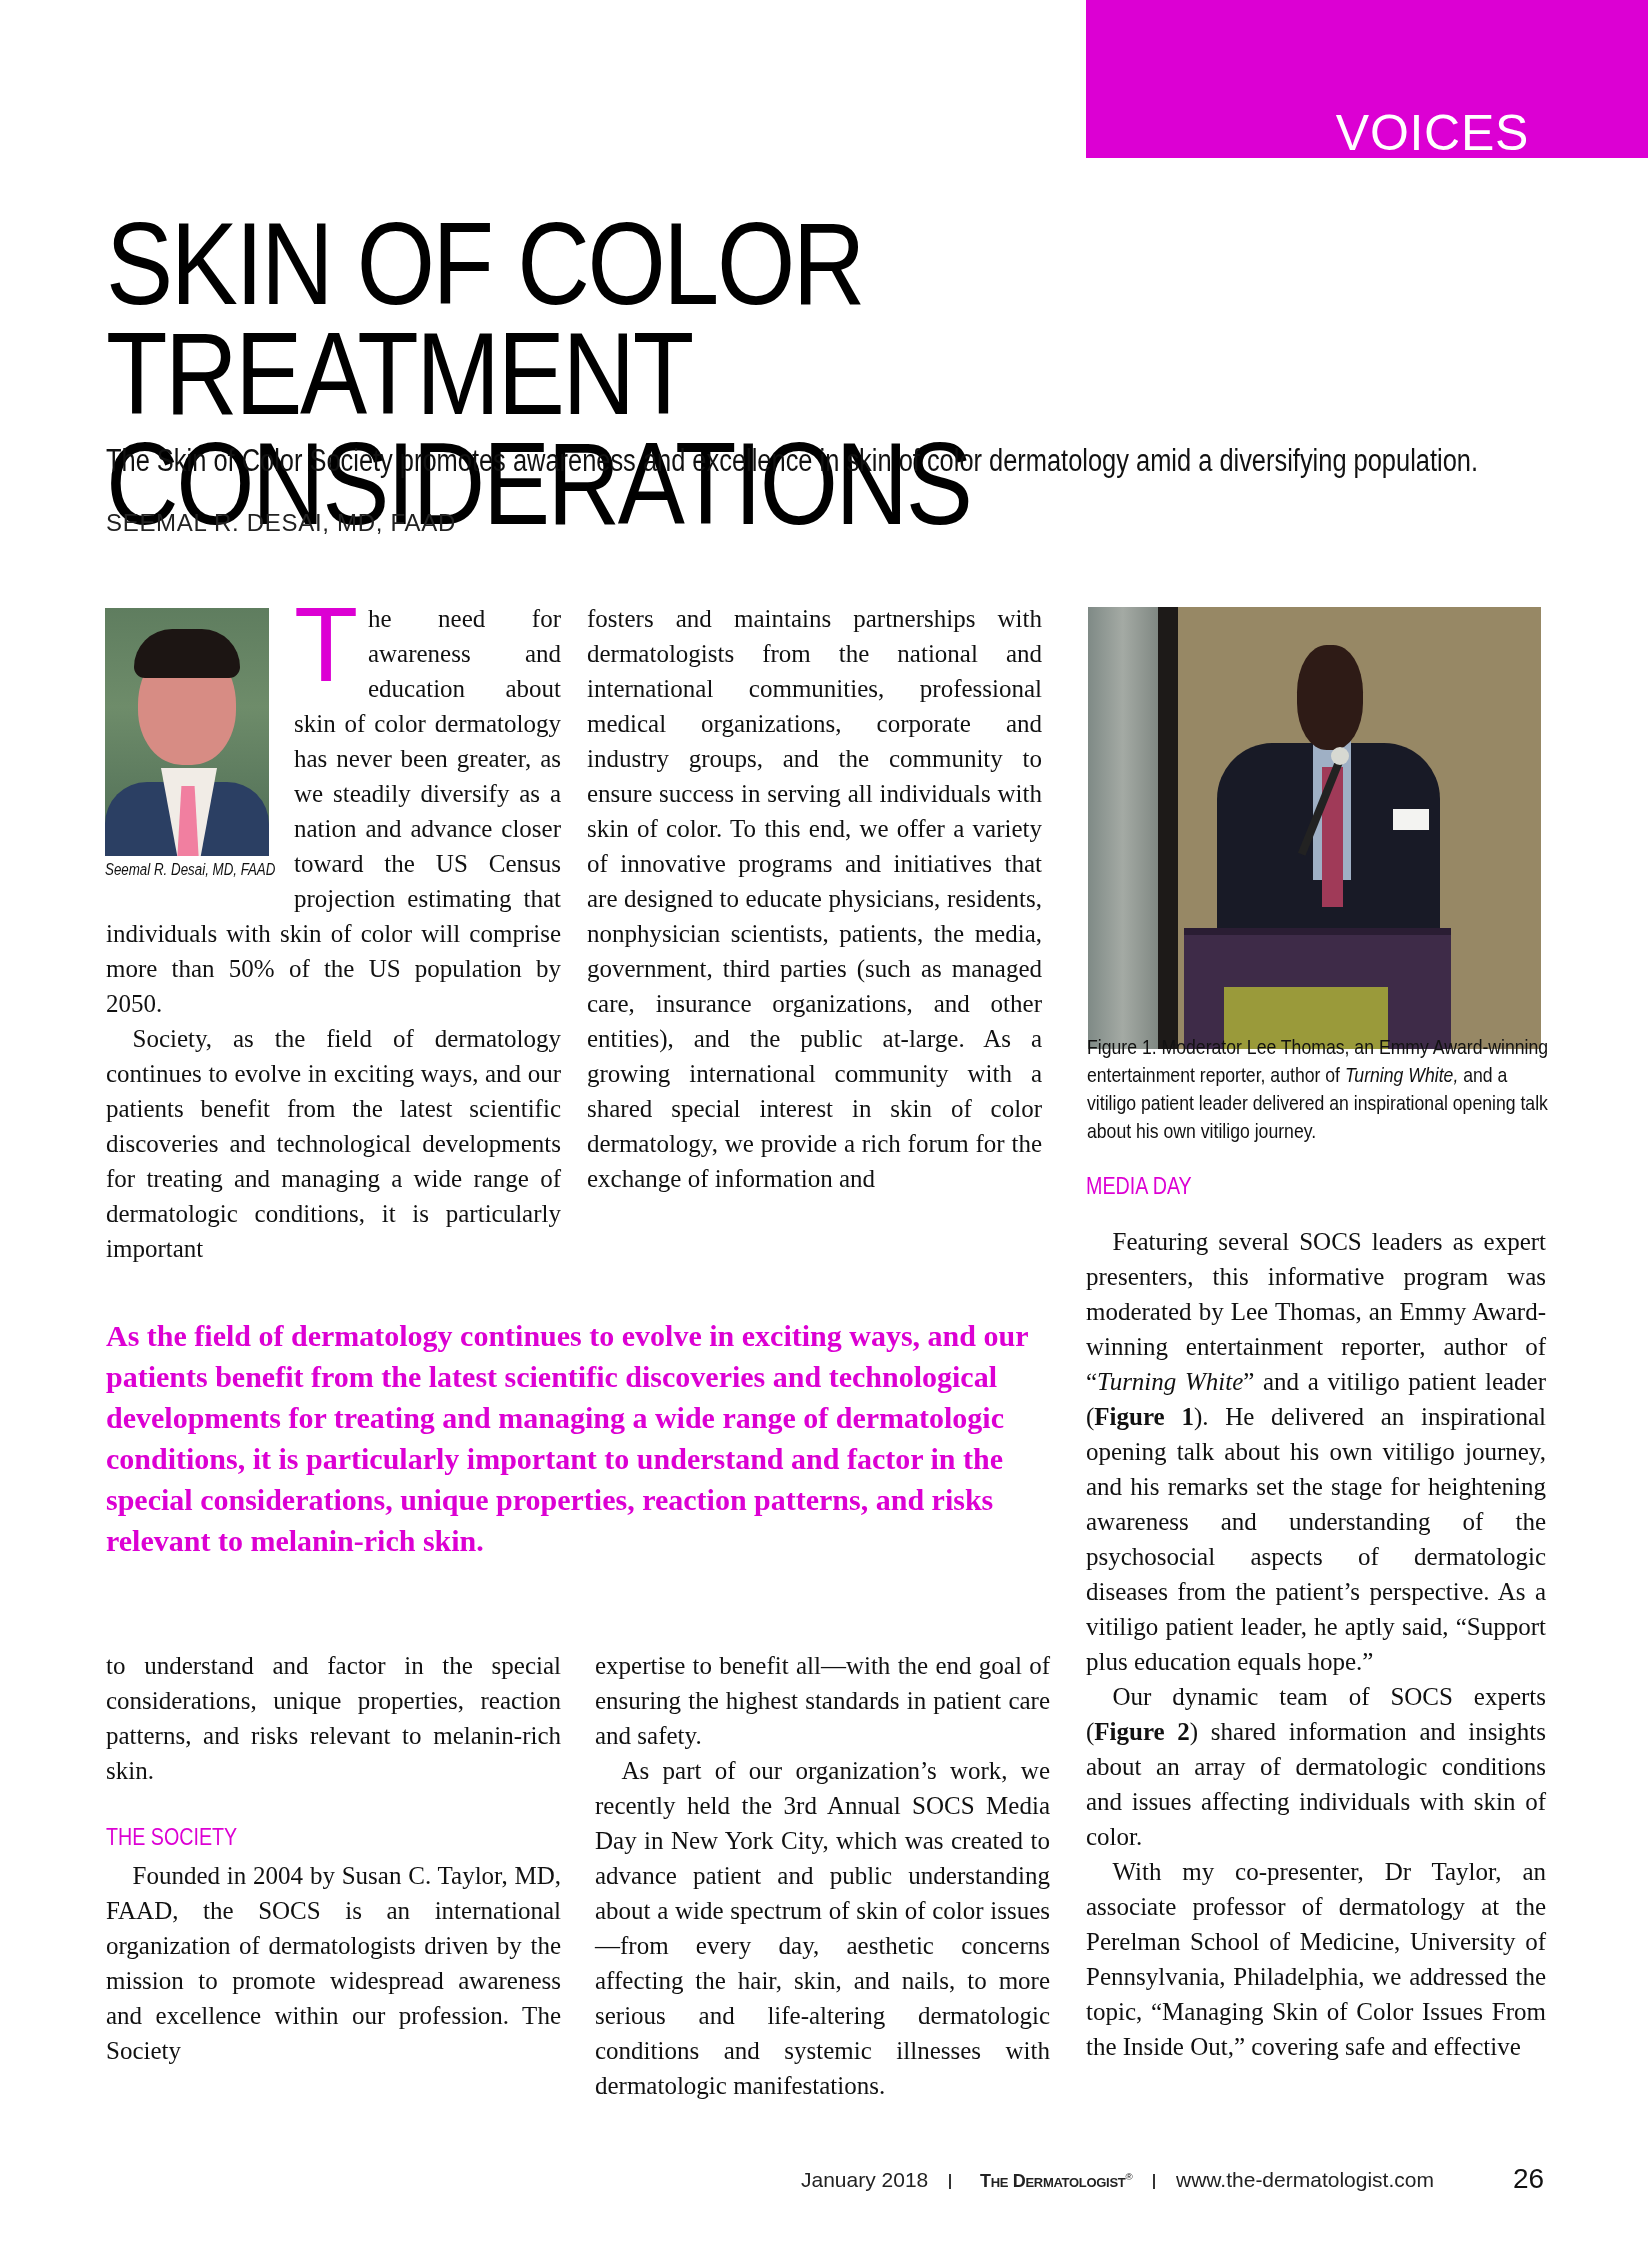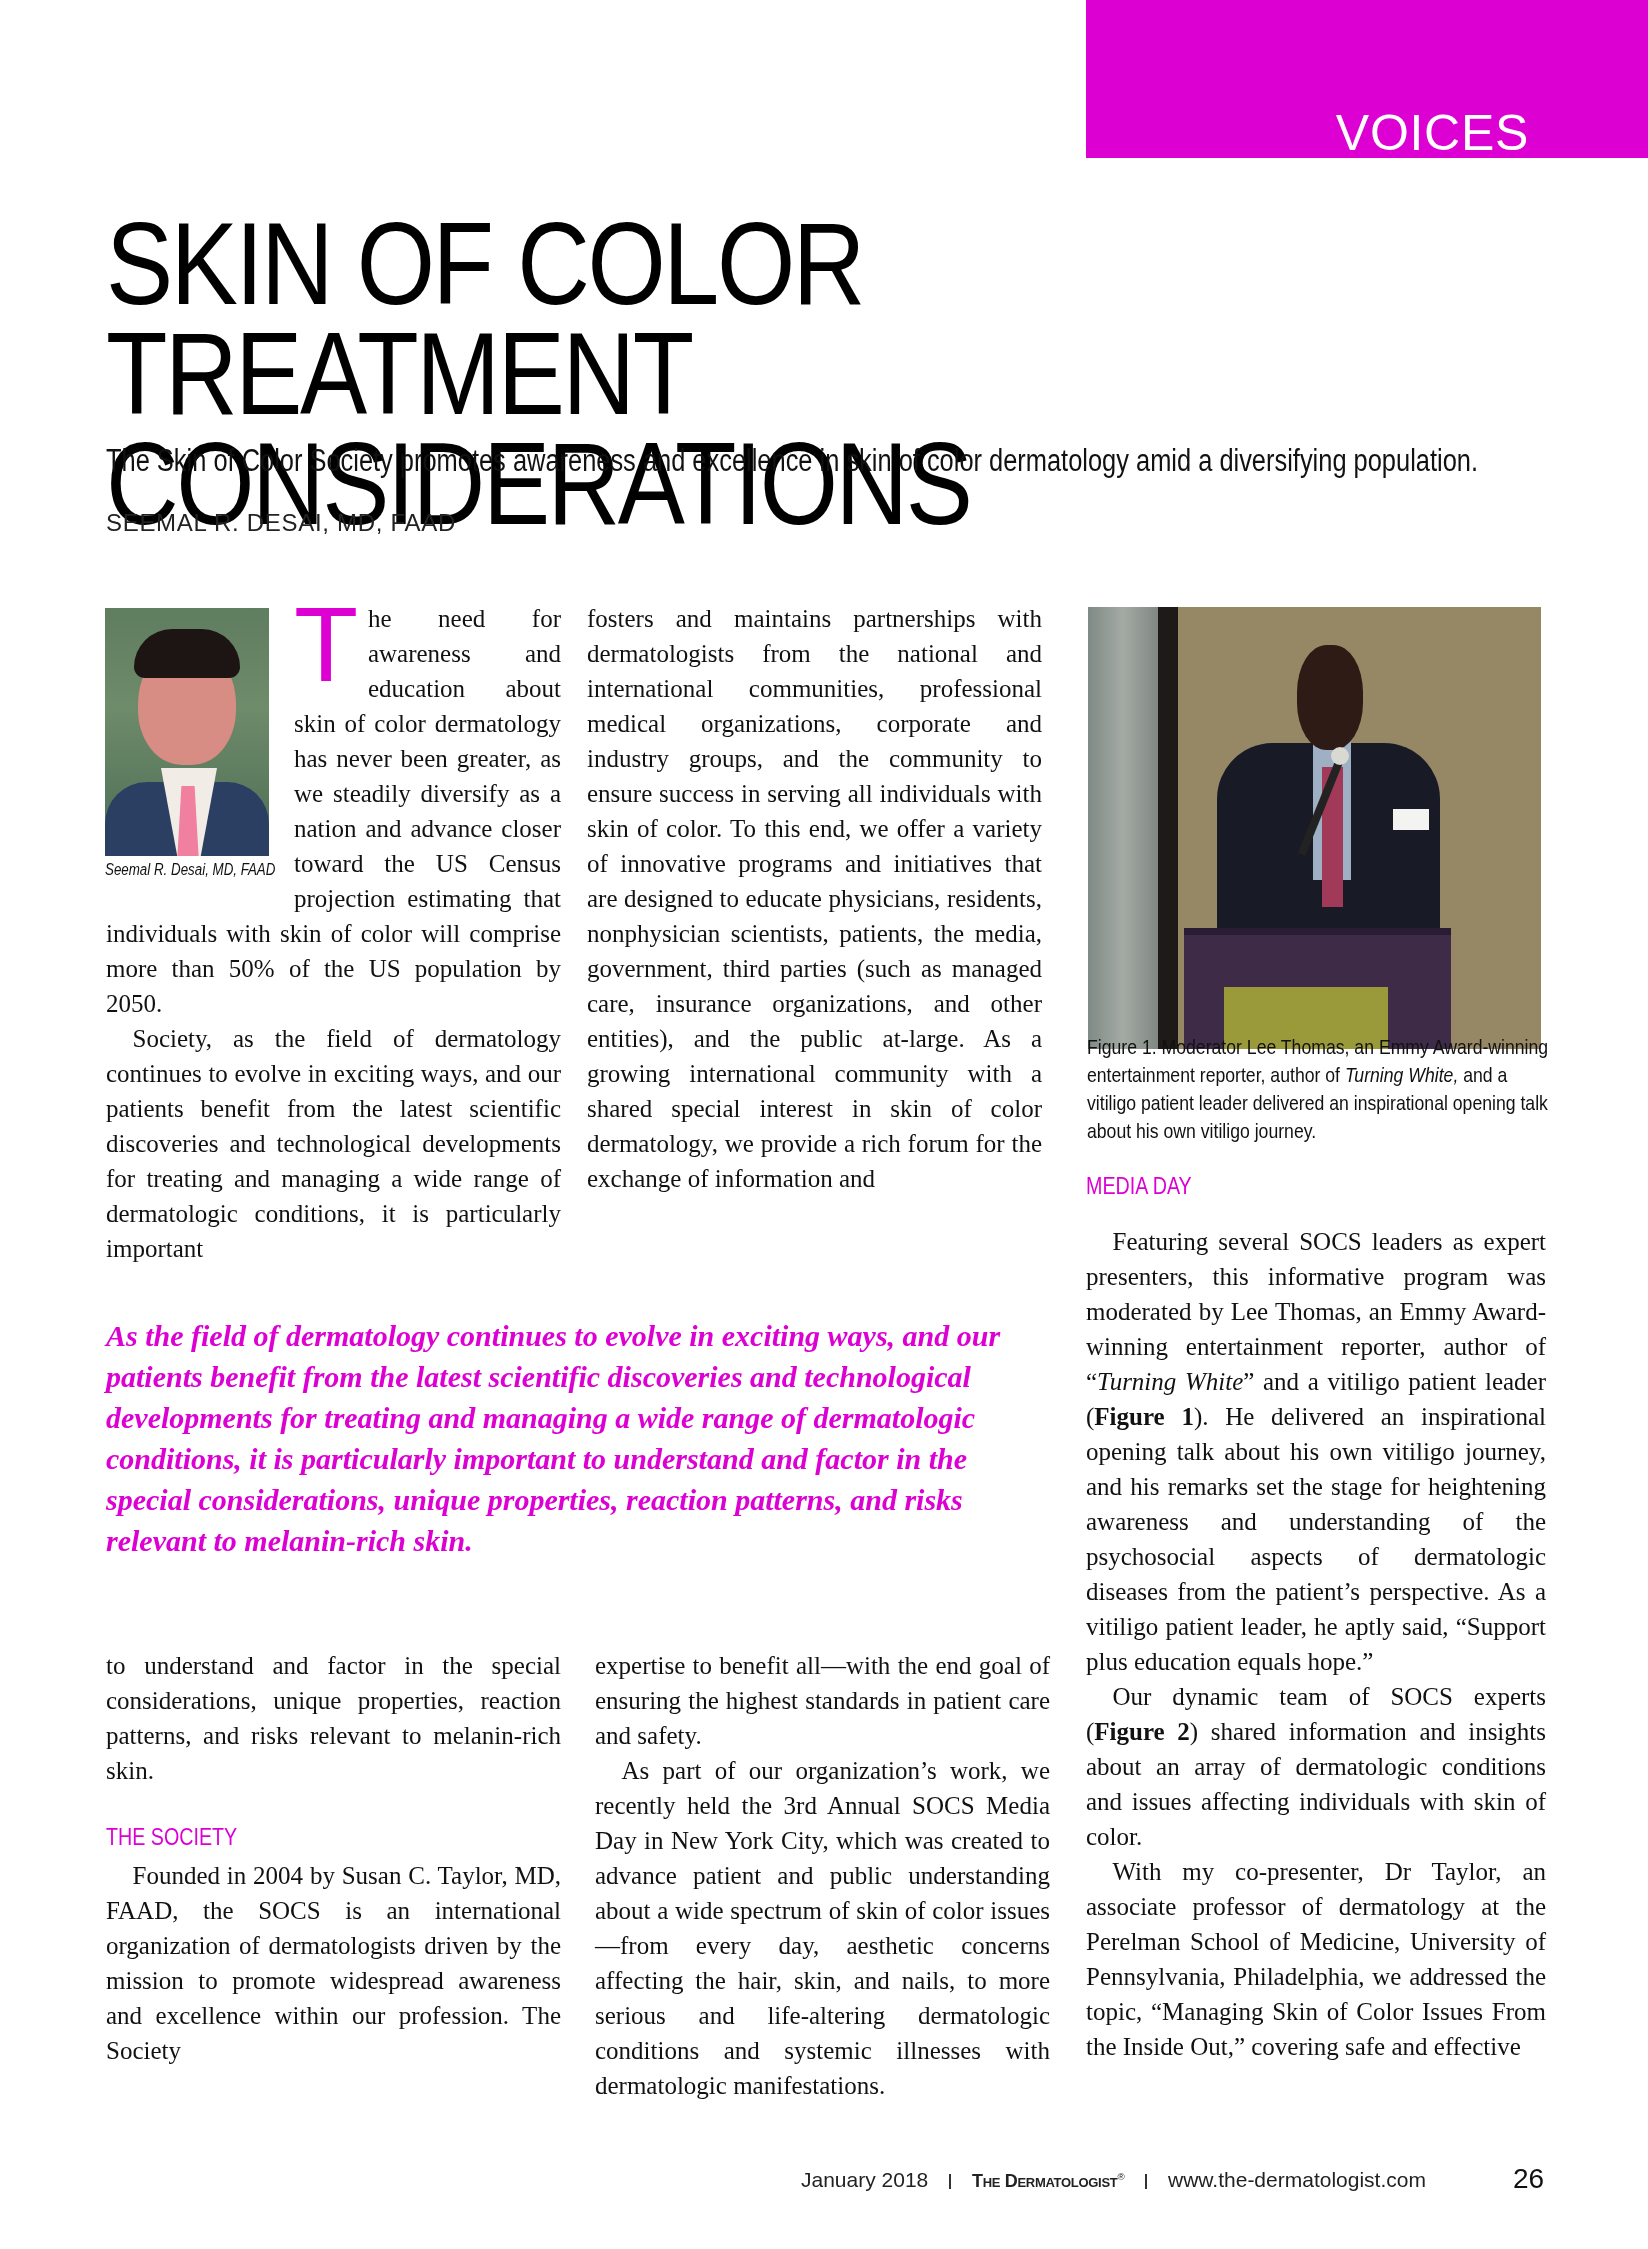--- a/index.html
+++ b/index.html
@@ -47,25 +47,25 @@
   .photo .plaque { position: absolute; left: 136px; top: 380px; width: 164px; height: 70px; background: #9a9a3a; }
   .photo .mic { position: absolute; left: 249px; top: 150px; width: 8.4px; height: 105px; background: #222; transform: rotate(22deg); transform-origin: top; }
   .photo .mic-head { position: absolute; left: 243px; top: 140px; width: 18px; height: 18px; border-radius: 50%; background: #d7d9d2; }
 
   .fig-caption { position: absolute; left: 1087px; top: 1033px; width: 474px; font-size: 21px; line-height: 28px; transform: scaleX(0.84); transform-origin: left top; width: 558px; color: #111; }
   .fig-caption i { font-style: italic; }
 
   .section-head { color: #dc00d3; font-size: 24px; margin: 0; text-indent: 0 !important; transform: scaleX(0.82); transform-origin: left top; white-space: nowrap; display: block; }
   .section-head-abs { position: absolute; font-family: "Liberation Sans", sans-serif; }
 
-  .pullquote { position: absolute; left: 106px; top: 1315px; width: 935px; font-size: 30px; line-height: 41px; color: #dc00d3; font-style: italic; font-weight: bold; }
+  .pullquote { position: absolute; left: 106px; top: 1315px; width: 935px; font-size: 30px; line-height: 41px; color: #dc00d3; font-weight: bold; }
 
   .footer { position: absolute; left: 801px; top: 2168px; font-size: 21px; color: #222; white-space: nowrap; }
   .footer .sep { display: inline-block; width: 1.4px; height: 15.3px; background: #333; margin: 0 15.3px; vertical-align: middle; }
-  .footer .brand { font-variant: small-caps; font-weight: bold; font-size: 18px; letter-spacing: -0.3px; }
+  .footer .brand { font-variant: small-caps; font-weight: bold; font-size: 18px; letter-spacing: -0.3px; margin-left: 8px; }
   .footer .brand sup { font-size: 9.8px; font-weight: normal; }
   .page-num { position: absolute; left: 1513px; top: 2163px; font-size: 28px; color: #111; }
 </style>
 </head>
 <body>
 
 <div class="tab">
   <span class="tab-label sans">VOICES</span>
 </div>
 

